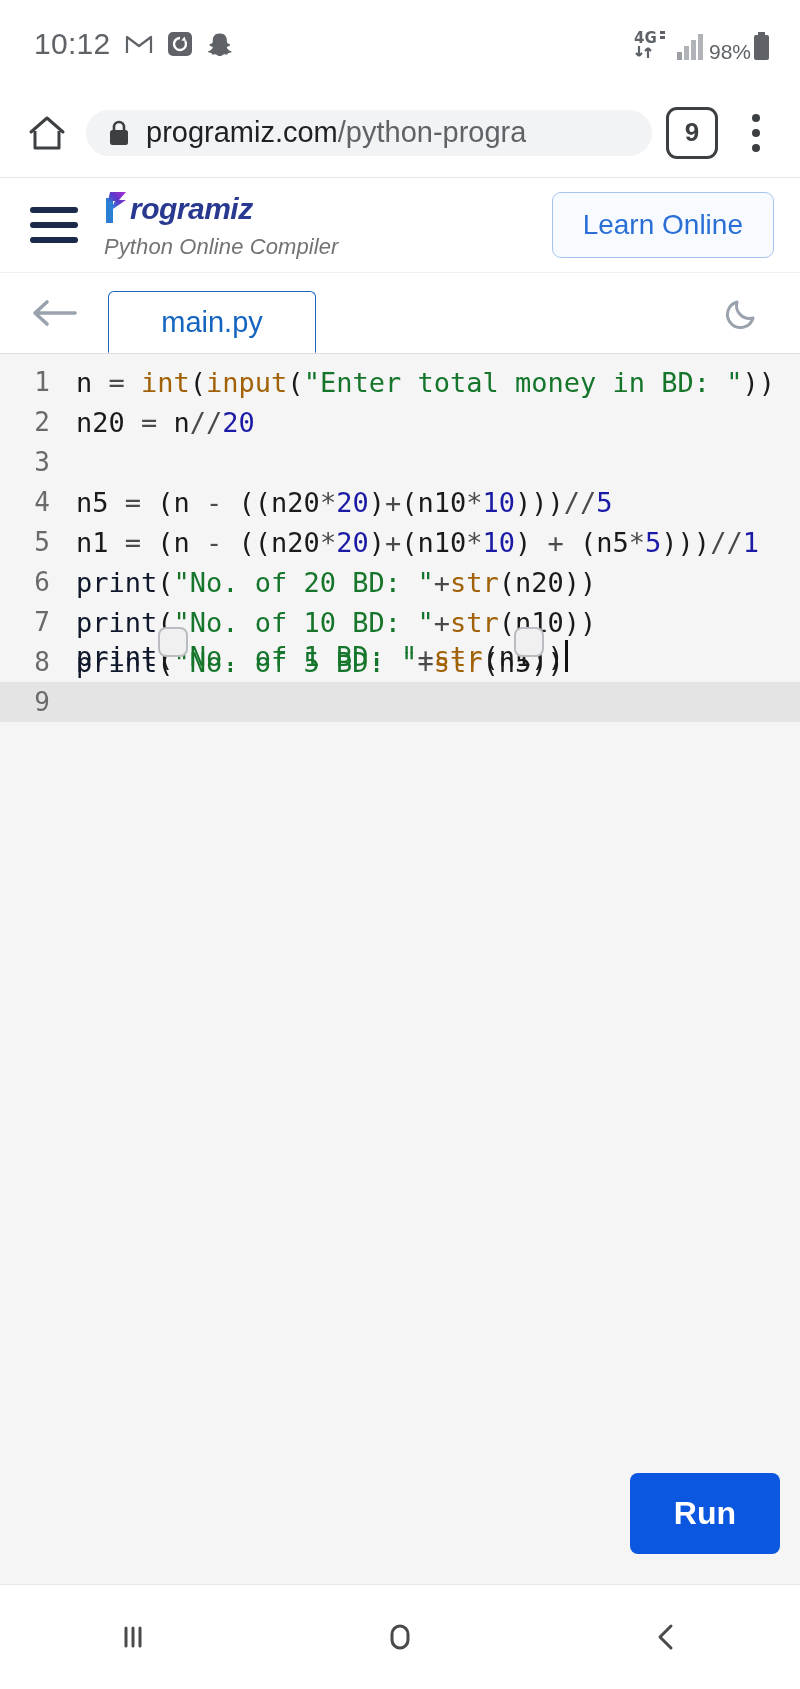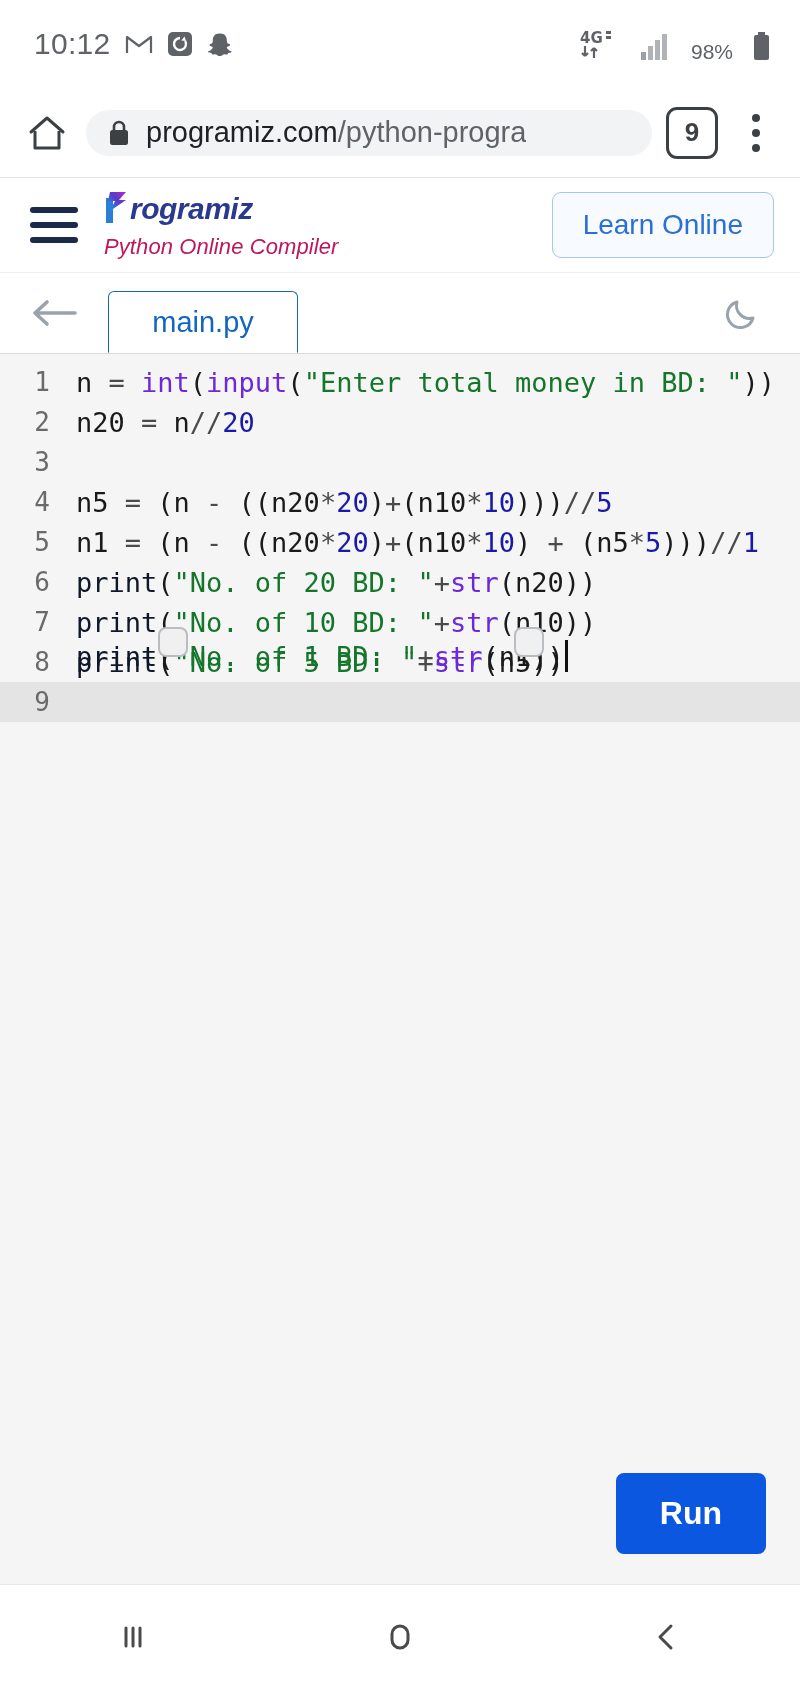--- a/index.html
+++ b/index.html
@@ -14,21 +14,21 @@
   
   .statusbar {
     height:88px; flex:0 0 88px;
     display:flex; align-items:center;
     padding:0 30px 0 34px;
     background:#ffffff;
     color:#5f6368;
   }
   .sb-left { display:flex; align-items:center; gap:14px; }
   .sb-time { font-size:30px; color:#5f6368; letter-spacing:0.3px; }
-  .sb-right { margin-left:auto; display:flex; align-items:flex-end; gap:20px; }
+  .sb-right { margin-left:auto; display:flex; align-items:flex-end; gap:2px; }
   .icon-gmail { width:28px; height:22px; }
   .icon-app { width:26px; height:26px; }
   .icon-snap { width:27px; height:27px; }
   .icon-4g { width:42px; height:32px; }
   .icon-signal { width:30px; height:26px; }
   .sb-batt-pct { font-size:21px; color:#5f6368; line-height:1; margin-bottom:-2px;}
   .icon-batt { width:17px; height:28px; }
 
   
   .browserbar {
@@ -71,42 +71,42 @@
     border-bottom:1px solid #eceff1;
   }
   .hamburger { width:62px; flex:0 0 62px; display:flex; flex-direction:column; gap:9px; padding-left:6px;}
   .hamburger i { display:block; width:48px; height:6px; border-radius:3px; background:#1b2a4a; }
   .brandblock { margin-left:18px; display:flex; flex-direction:column; justify-content:center;font-style:italic; }
   .brand-logo { display:flex; align-items:flex-end; height:34px; }
   .brand-wordmark {
     font-size:30px; font-weight:bold; color:#2a3990; letter-spacing:-0.5px;
     line-height:1;
   }
-  .brand-sub { font-size:22px; color:#be185d; margin-top:10px; letter-spacing:0.1px; }
+  .brand-sub { font-size:22px; color:#737373; margin-top:10px; letter-spacing:0.1px; }
   .learn-btn {
     margin-left:auto;
     border:1px solid #a8c4ec; border-radius:9px;
     background:#f7faff; color:#2a6fd6;
     font-size:28px;
     padding:16px 30px;
     white-space:nowrap;
   }
 
   
   .tabbar {
     flex:0 0 80px; height:80px;
     background:#ffffff;
     display:flex; align-items:flex-end;
     padding:0 28px 0 24px;
     position:relative;
   }
   .back-arrow { width:60px; height:60px; flex:0 0 60px; display:flex; align-items:center; justify-content:center; margin-bottom:10px; }
   .tabgroup { display:flex; margin-left:24px; height:62px; }
   .tabitem {
-    width:190px; height:62px;
+    width:208px; height:62px;
     display:flex; align-items:center; justify-content:center;
     font-size:29px;
     border:1px solid #d8dde3;
     background:#ffffff; color:#5f6368;
   }
   .tabitem.active {
     color:#1565c0; border:1px solid #1565c0;
     border-bottom:1px solid #ffffff;
     border-top-left-radius:6px; border-top-right-radius:6px;
     position:relative; z-index:2;
@@ -133,35 +133,35 @@
   }
   .code-line.active { background:#e4e4e4; }
   .ln {
     width:68px; flex:0 0 68px;
     text-align:right; padding-right:18px;
     color:#6a6a6a; font-size:26px;
     font-family:"DejaVu Sans Mono", monospace;
   }
   .code { color:#1a1a1a; padding-left:8px; position:relative; }
   .k-fn   { color:#0f172a; }          
-  .k-bi   { color:#6d28d9; }          
+  .k-bi   { color:#a16207; }          
   .k-str  { color:#15762b; }          
   .k-num  { color:#1a1aa6; }          
   .k-op   { color:#4a4a4a; }
   .caret {
     display:inline-block; width:3px; height:32px;
     background:#111; vertical-align:-6px; margin-left:1px;
   }
   .sel-handle {
     position:absolute; width:30px; height:30px;
     border:2px solid #b9bcc0; border-radius:8px;
     background:#f0f0f0; top:-13px;
   }
 
-  .runbar { position:absolute; right:34px; bottom:30px; }
+  .runbar { position:absolute; right:20px; bottom:30px; }
   .run-btn {
     background:#0b57e0; color:#ffffff;
     font-size:32px; font-weight:bold;
     padding:22px 44px; border:none; border-radius:8px;
   }
 
   
   .navbar {
     flex:0 0 105px; height:105px;
     background:#ffffff;

